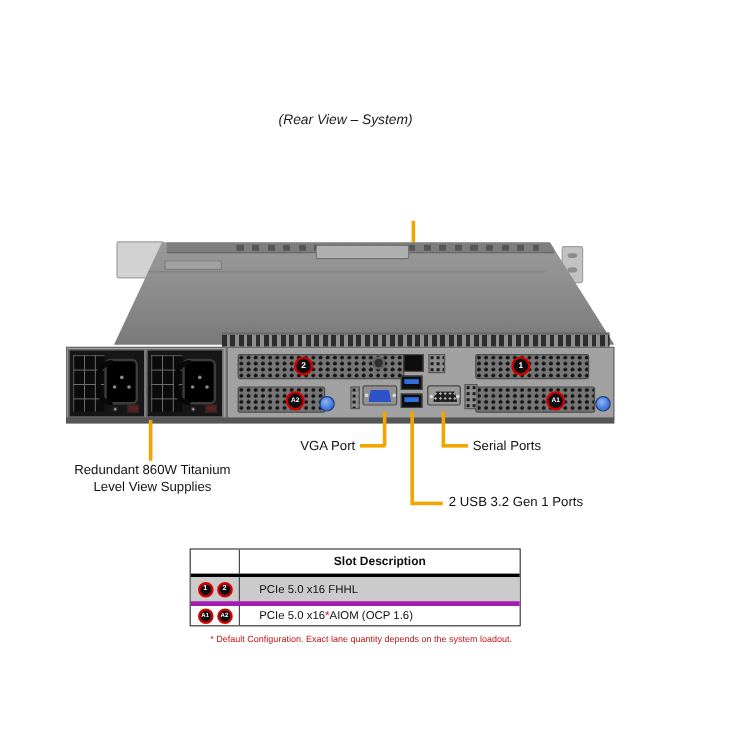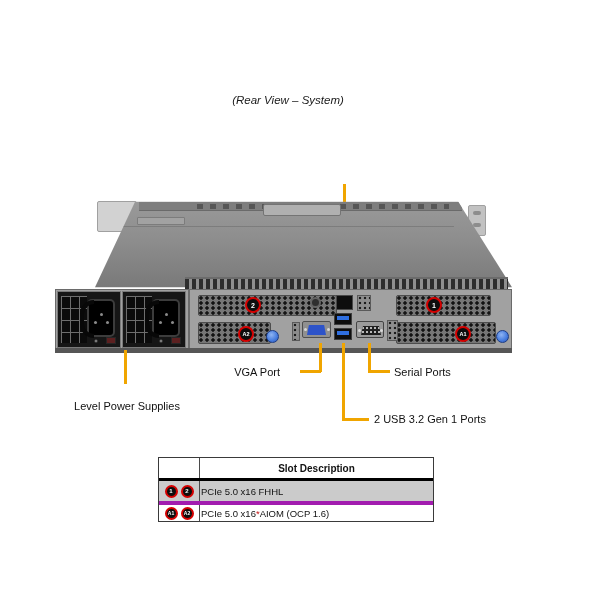--- a/index.html
+++ b/index.html
@@ -90,21 +90,21 @@
   .serial-port .screwL { left:0.5px; } .serial-port .screwR { right:0.5px; }
 
   
   .slot-table { left:158px; top:457px; width:276px; border:1.5px solid #3a3a3a; background:#fff; }
   .t-row { display:flex; }
   .t-col1 { width:40px; flex:0 0 40px; display:flex; align-items:center; justify-content:center; gap:3px; }
   .t-col2 { flex:1; border-left:1px solid #4a4a4a; display:flex; align-items:center; }
   .t-header { height:23px; border-bottom:3px solid #000; }
   .t-header .t-col2 { justify-content:center; font-weight:bold; font-size:10px; color:#111; }
   .t-data { height:20px; font-size:9.5px; color:#111; }
-  .t-data .t-col2 { padding-left:1px; }
+  .t-data .t-col2 { padding-left:16px; }
   .t-data.shaded { background:#cbcbcb; }
   .t-data + .t-data { border-top:4px solid #a21caf; }
   .badge.table { width:13px; height:13px; font-size:6px; flex:0 0 13px; }
   .badge.table.small-text { font-size:5px; }
   .red { color:#c41414; }
   .footnote { font-size:7.5px; color:#c41414; text-align:center; white-space:nowrap; }
 </style>
 </head>
 <body>
 
@@ -188,25 +188,26 @@
     <div class="abs serial-port" style="left:356px; top:321px; width:28px; height:17px;">
       <span class="db"></span>
       <span class="screwL"></span>
       <span class="screwR"></span>
     </div>
 
     <div class="abs bottom-rail"></div>
   </div>
 
   <div class="oline v" style="left:124px; top:350px; height:34px;"></div>
-  <div class="abs callout-label" style="left:27px; top:400px; width:200px; text-align:center;">Level Power Supplies</div>
+  <div class="abs callout-label" style="left:27px; top:386px; width:200px; text-align:center;">Redundant 860W Titanium</div>
+  <div class="abs callout-label" style="left:27px; top:400px; width:200px; text-align:center;">Level View Supplies</div>
 
   <div class="oline v" style="left:319px; top:343px; height:29px;"></div>
   <div class="oline h" style="left:300px; top:370px; width:21px;"></div>
-  <div class="abs callout-label" style="left:181px; top:366px; width:99px; text-align:right;">VGA Port</div>
+  <div class="abs callout-label" style="left:197px; top:366px; width:99px; text-align:right;">VGA Port</div>
 
   <div class="oline v" style="left:368px; top:343px; height:29px;"></div>
   <div class="oline h" style="left:368px; top:370px; width:22px;"></div>
   <div class="abs callout-label" style="left:394px; top:366px;">Serial Ports</div>
 
   <div class="oline v" style="left:342px; top:343px; height:78px;"></div>
   <div class="oline h" style="left:344px; top:418px; width:25px;"></div>
   <div class="abs callout-label" style="left:374px; top:413px;">2 USB 3.2 Gen 1 Ports</div>
 
   <div class="abs slot-table">
@@ -227,14 +228,15 @@
         <span class="badge table small-text">A2</span>
       </div>
       <div class="t-col2">
           <span>PCIe 5.0 x16</span>
           <span class="red">*</span>
           <span> AIOM (OCP 1.6)</span>
         </div>
     </div>
   </div>
 
+  <div class="abs footnote" style="left:146px; top:528px; width:310px;">* Default Configuration. Exact lane quantity depends on the system loadout.</div>
 
 </div>
 
 </body></html>

